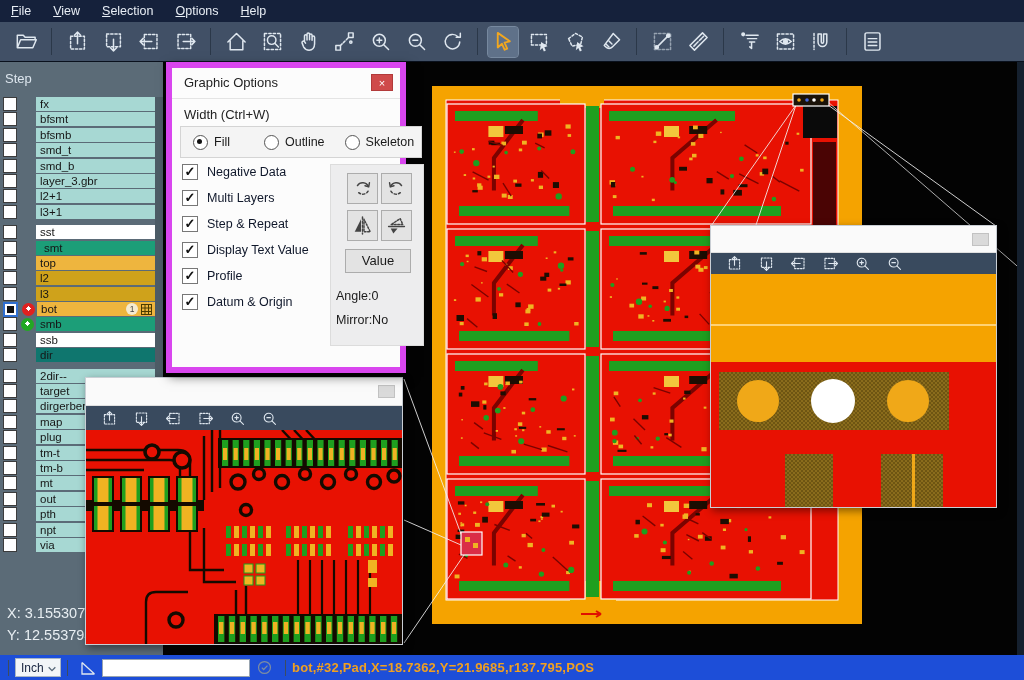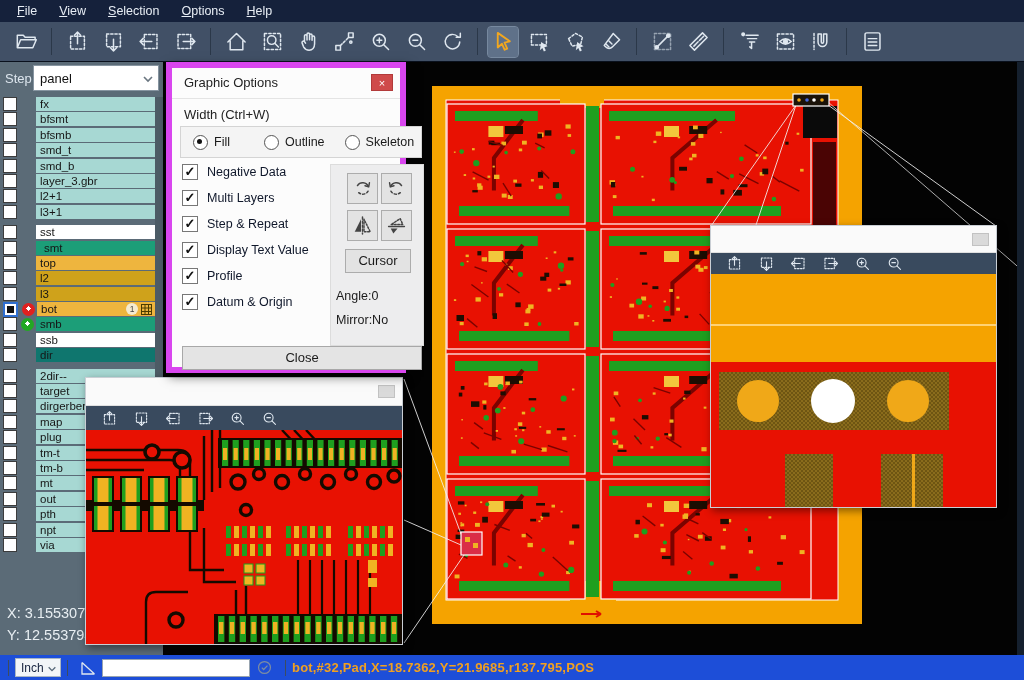--- a/index.html
+++ b/index.html
@@ -1,20 +1,20 @@
 <!DOCTYPE html>
 <html><head>
 <meta charset="utf-8">
 <style>
   html,body{margin:0;padding:0;background:#222;}
   #screen{position:relative;width:1024px;height:680px;overflow:hidden;
     font-family:"Liberation Sans",sans-serif;background:#030303;}
   
   #menubar{position:absolute;left:0;top:0;width:1024px;height:22px;background:#15213b;
-    display:flex;align-items:center;padding-left:6px;box-sizing:border-box;}
+    display:flex;align-items:center;padding-left:0;box-sizing:border-box;}
   .menu-item{color:#e8eef5;font-size:12.5px;padding:0 11px;height:22px;line-height:22px;cursor:default;}
   .menu-item .u{text-decoration:underline;}
   
   #toolbar{position:absolute;left:0;top:22px;width:1024px;height:40px;background:#415066;
     display:flex;align-items:center;padding-left:8px;box-sizing:border-box;border-bottom:1px solid #0a111d;}
   .ticon{width:30px;height:30px;display:flex;align-items:center;justify-content:center;margin:0 3px;border-radius:3px;}
   .ticon svg{width:23px;height:23px;}
   .ticon.active{background:#5f7189;outline:1px solid #77899f;}
   .tsep{width:1px;height:27px;background:#2b3849;margin:0 7px;}
   
@@ -244,26 +244,20 @@
         <svg viewBox="0 0 20 20" fill="none" stroke="#dfe7ef" stroke-width="1.3" stroke-linecap="round" stroke-linejoin="round">
           <rect x="3.5" y="2.5" width="13" height="15" rx="1.5"></rect>
           <path d="M6.3 7.5 h7.4 M6.3 10.5 h7.4 M6.3 13.5 h7.4"></path>
         </svg>
       </div>
     </div>
 
   <div id="sidebar">
     <div id="step-row">
       <span id="step-label">Step</span>
-      <div id="step-select">
-        <span>panel</span>
-        <svg viewBox="0 0 12 12">
-            <path d="M2 4 l4 4 4-4" fill="none" stroke="#6a7680" stroke-width="1.6"></path>
-          </svg>
-      </div>
     </div>
     <div id="layer-list">
         <div class="lrow">
           <div class="lcheck"></div>
           <div class="lind"></div>
           <div class="lname" style="background: rgb(167, 216, 211);">
             <span class="nm">fx</span>
           </div>
         </div>
         <div class="lrow">
@@ -1202,21 +1196,21 @@
         <div class="chk-row">
           <div class="chk-box">✓</div>
           <div class="chk-label">Profile</div>
         </div>
         <div class="chk-row">
           <div class="chk-box">✓</div>
           <div class="chk-label">Datum &amp; Origin</div>
         </div>
       </div>
     <div id="dlg-right">
-      <div id="btn-reset">Cursor</div>
+      <div id="btn-reset">Value</div>
       <div id="angle-text">Angle:0</div>
       <div id="mirror-text">Mirror:No</div>
     <div class="dbtn" style="left: 16px; top: 8px;">
           <svg viewBox="0 0 20 20" fill="none" stroke="#444" stroke-width="1.4" stroke-linecap="round" stroke-linejoin="round">
             <path d="M5.2 7.2 A5.9 5.9 0 0 1 15.6 8.2"></path>
             <path d="M16.6 4.6 l-.7 3.8 -3.5-1"></path>
             <path stroke-dasharray="2 2" d="M15.3 12.6 A5.9 5.9 0 0 1 5.8 13.4"></path>
           </svg>
         </div>
         <div class="dbtn" style="left: 50px; top: 8px;">
@@ -1234,21 +1228,20 @@
           </svg>
         </div>
         <div class="dbtn" style="left: 50px; top: 45px;">
           <svg viewBox="0 0 20 20" fill="none" stroke="#444" stroke-width="1.4" stroke-linecap="round" stroke-linejoin="round">
             <path stroke-dasharray="1.6 1.5" d="M5 9 h11 L13.5 3.5 Z"></path>
             <path d="M2.5 11 H17.5"></path>
             <path fill="#444" stroke="none" d="M4.5 12.8 h6.5 L7 17.5 Z"></path>
           </svg>
         </div>
       </div>
-    <div id="btn-close">Close</div>
   </div>
 
   <div id="statusbar">
     <div class="ssep" style="margin-left:8px;"></div>
     <div id="unit-select">
       <span>Inch</span>
       <svg viewBox="0 0 12 12">
           <path d="M2 4 l4 4 4-4" fill="none" stroke="#5a6a7a" stroke-width="1.6"></path>
         </svg>
     </div>

